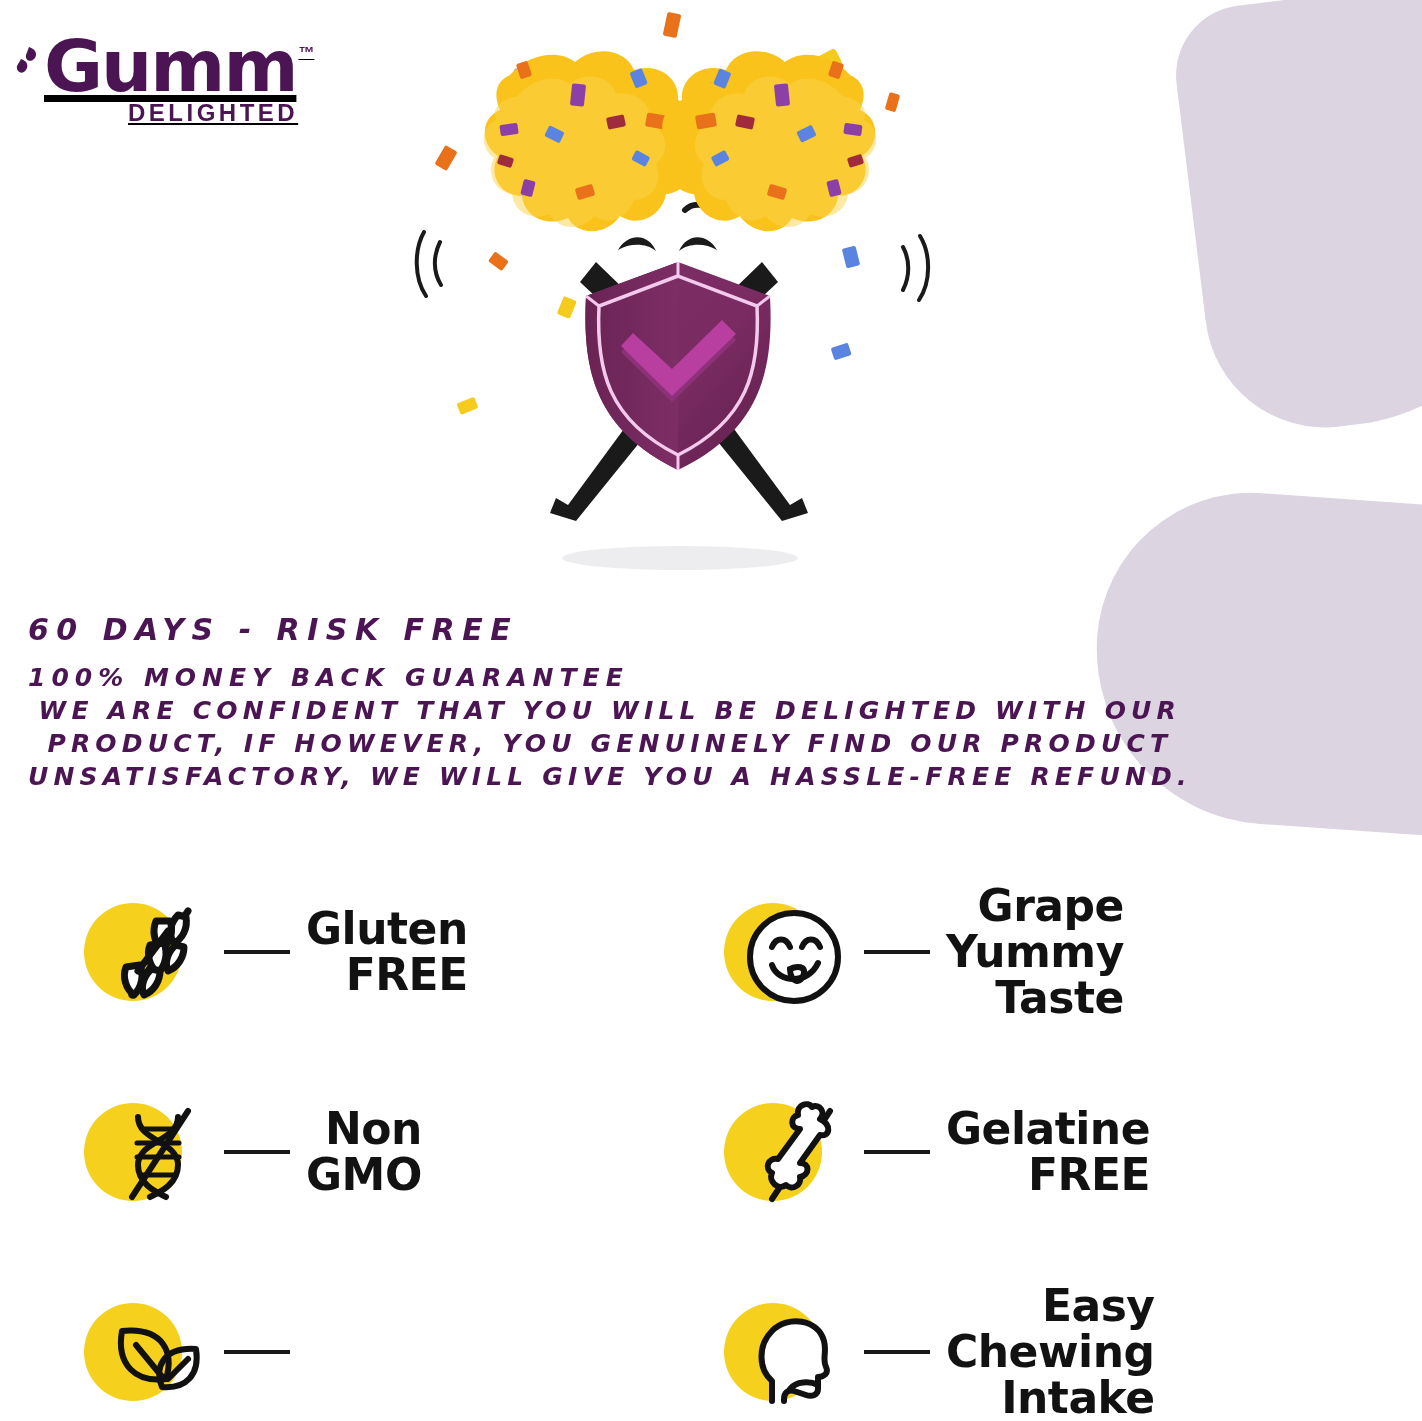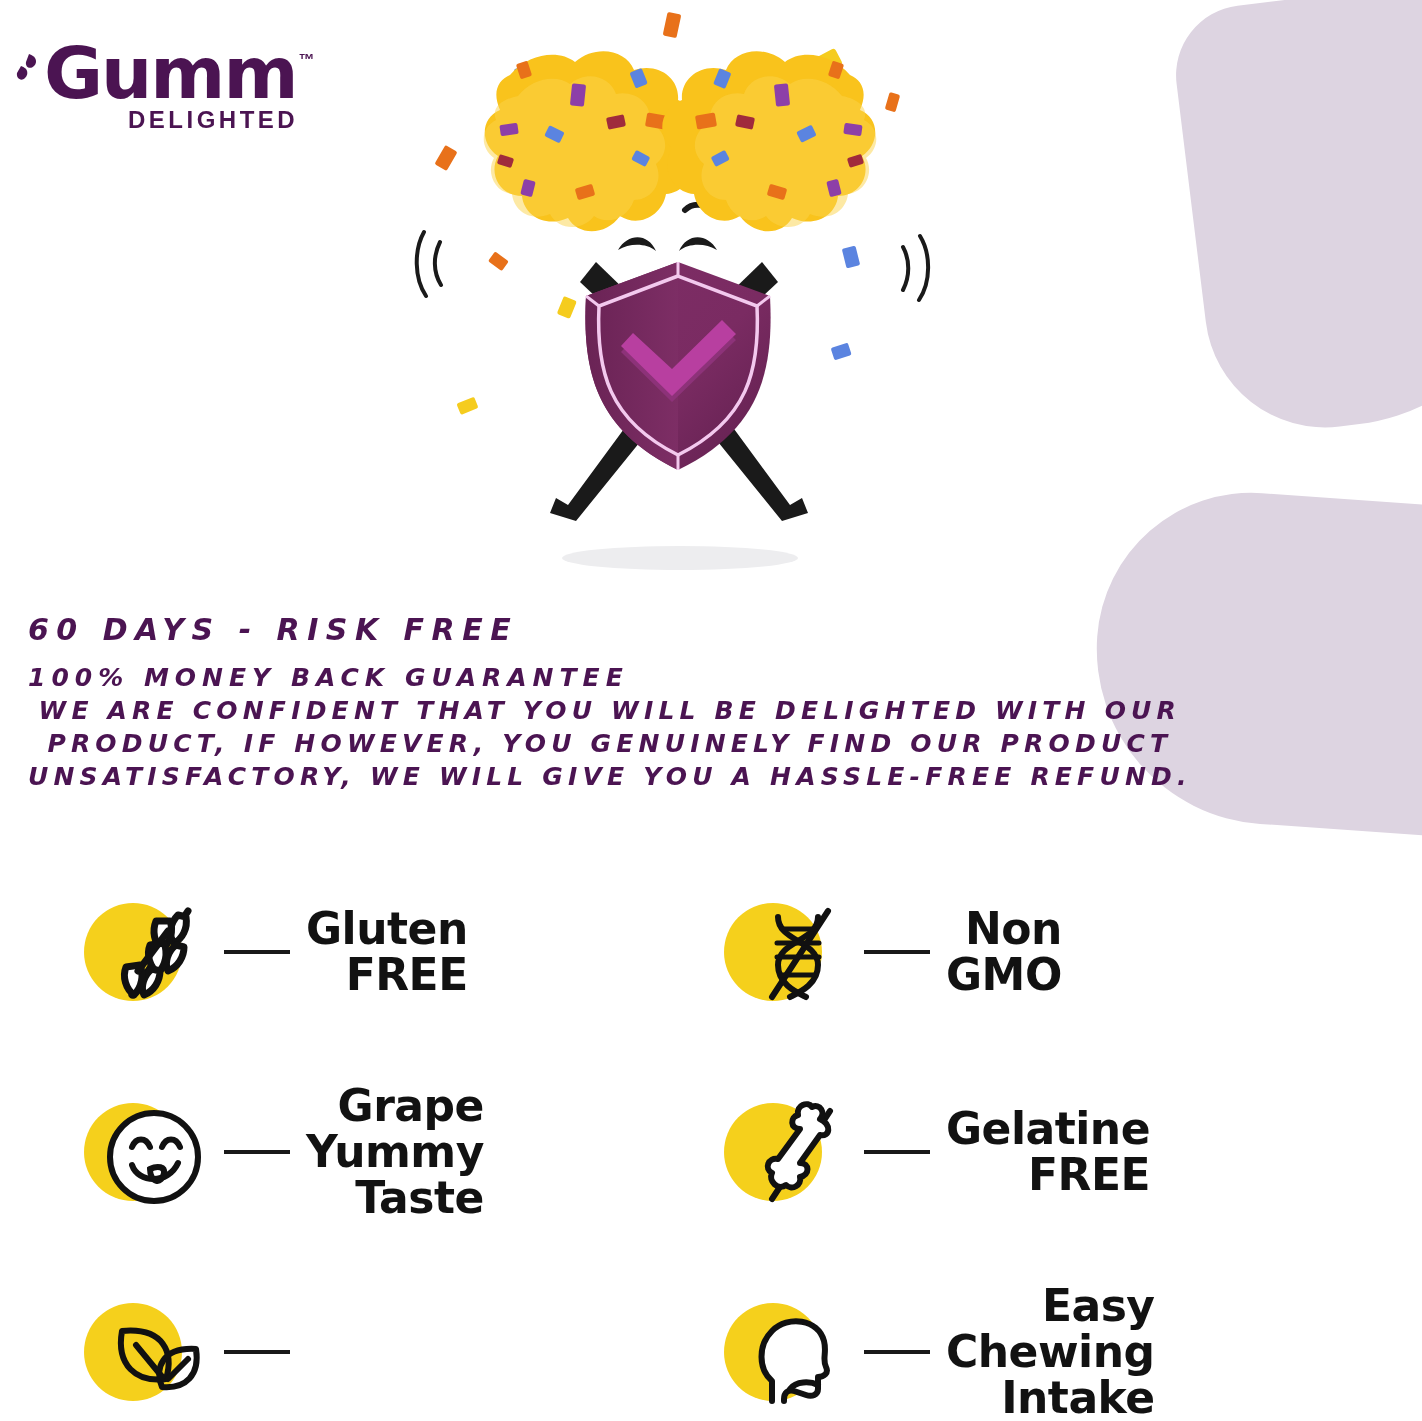--- a/index.html
+++ b/index.html
@@ -19,21 +19,21 @@
     border-radius:70px 0 200px 120px;
     transform:rotate(-7deg);
   }
   .blob-bottom{
     left:1096px;top:496px;width:400px;height:330px;
     border-radius:220px 30px 80px 250px;
     transform:rotate(4deg);
   }
 
   
-  .logo{position:absolute;left:16px;top:39px;z-index:5;}
+  .logo{position:absolute;left:16px;top:32px;z-index:5;text-decoration:underline;}
   .logo-row{display:flex;align-items:flex-start;}
   .logo-leaf{width:26px;height:34px;margin-right:2px;margin-top:14px;}
   .logo-word{
     font-family:"DejaVu Sans", sans-serif;
     font-weight:bold;
     font-size:72px;
     line-height:0.96;
     color:#4b1452;
     letter-spacing:-2px;
   }
@@ -273,51 +273,51 @@
       </div>
       <div class="feat-dash"></div>
       <div class="feat-label">Gluten
 FREE</div>
     </div>
 
     <div class="feature">
       <div class="feat-icon">
         <div class="dot"></div>
         <svg width="118" height="118" viewBox="0 0 118 118" fill="none" stroke="#111" stroke-width="6" stroke-linecap="round">
-          <path d="M96 14 L40 100"></path>
-          <path d="M46 20 C46 44 86 44 86 68 C86 88 66 96 58 100"></path>
-          <path d="M86 20 C86 44 46 44 46 68 C46 88 66 96 74 100"></path>
-          <path d="M50 32 L82 32 M45 46 L87 46 M45 60 L87 60 M50 78 L82 78" stroke-width="5"></path>
-        </svg>
-      </div>
-      <div class="feat-dash"></div>
-      <div class="feat-label">Non
-GMO</div>
-    </div>
-
-    <div class="feature">
-      <div class="feat-icon">
-        <div class="dot"></div>
-        <svg width="118" height="118" viewBox="0 0 118 118" fill="none" stroke="#111" stroke-width="6" stroke-linecap="round">
           <circle cx="62" cy="60" r="44" fill="#fff"></circle>
           <path d="M40 50 C44 40 54 40 58 50"></path>
           <path d="M70 50 C74 40 84 40 88 50"></path>
           <path d="M40 68 C46 86 76 88 86 66"></path>
           <path d="M58 72 C58 86 70 88 72 76 C73 70 66 68 58 72 Z"></path>
         </svg>
       </div>
       <div class="feat-dash"></div>
       <div class="feat-label">Grape
 Yummy
 Taste</div>
     </div>
 
     <div class="feature">
       <div class="feat-icon">
         <div class="dot"></div>
+        <svg width="118" height="118" viewBox="0 0 118 118" fill="none" stroke="#111" stroke-width="6" stroke-linecap="round">
+          <path d="M96 14 L40 100"></path>
+          <path d="M46 20 C46 44 86 44 86 68 C86 88 66 96 58 100"></path>
+          <path d="M86 20 C86 44 46 44 46 68 C46 88 66 96 74 100"></path>
+          <path d="M50 32 L82 32 M45 46 L87 46 M45 60 L87 60 M50 78 L82 78" stroke-width="5"></path>
+        </svg>
+      </div>
+      <div class="feat-dash"></div>
+      <div class="feat-label">Non
+GMO</div>
+    </div>
+
+    <div class="feature">
+      <div class="feat-icon">
+        <div class="dot"></div>
         <svg width="118" height="118" viewBox="0 0 118 118" fill="none" stroke="#111" stroke-width="6" stroke-linecap="round" stroke-linejoin="round">
           <path d="M98 14 L40 102"></path>
           <path d="M88 22 C94 16 88 6 80 10 C76 4 64 8 66 18 C58 20 58 32 68 32 L46 62
                    C36 60 32 72 40 76 C36 84 46 94 54 88 C60 94 70 88 68 80 C78 78 78 66 68 66 L88 38
                    C98 40 100 28 88 22 Z" fill="#fff"></path>
         </svg>
       </div>
       <div class="feat-dash"></div>
       <div class="feat-label">Gelatine
 FREE</div>

